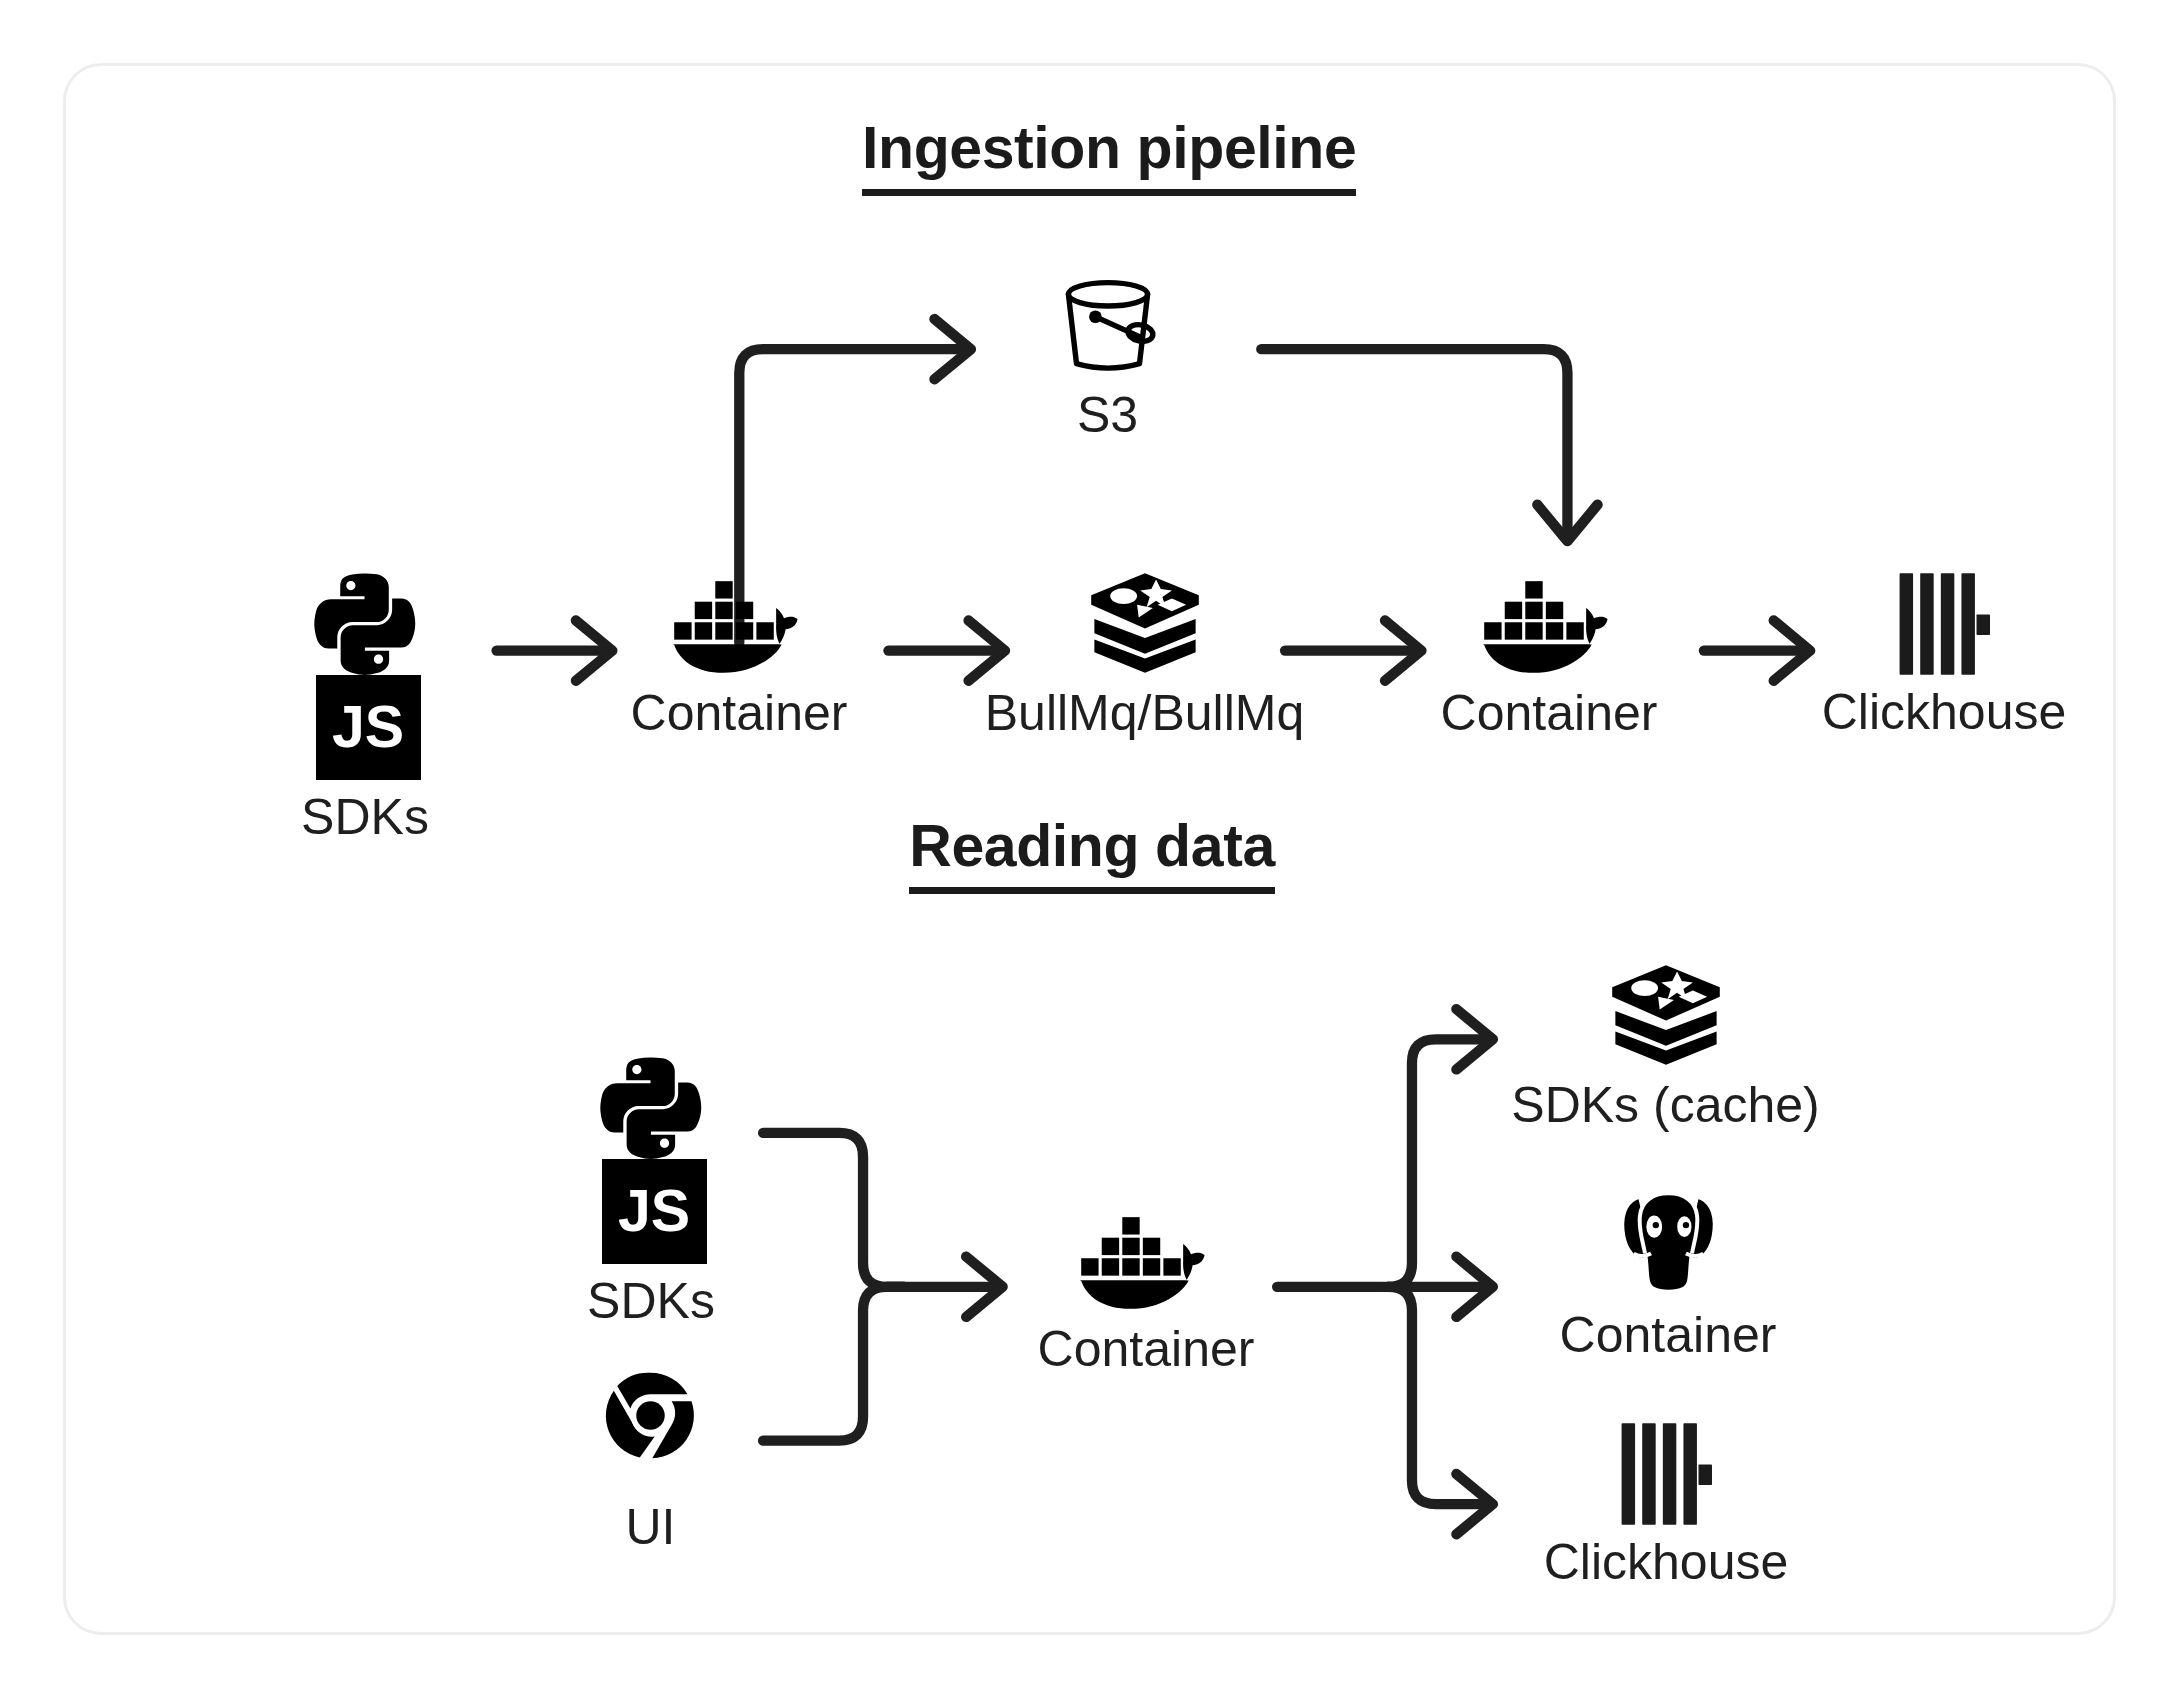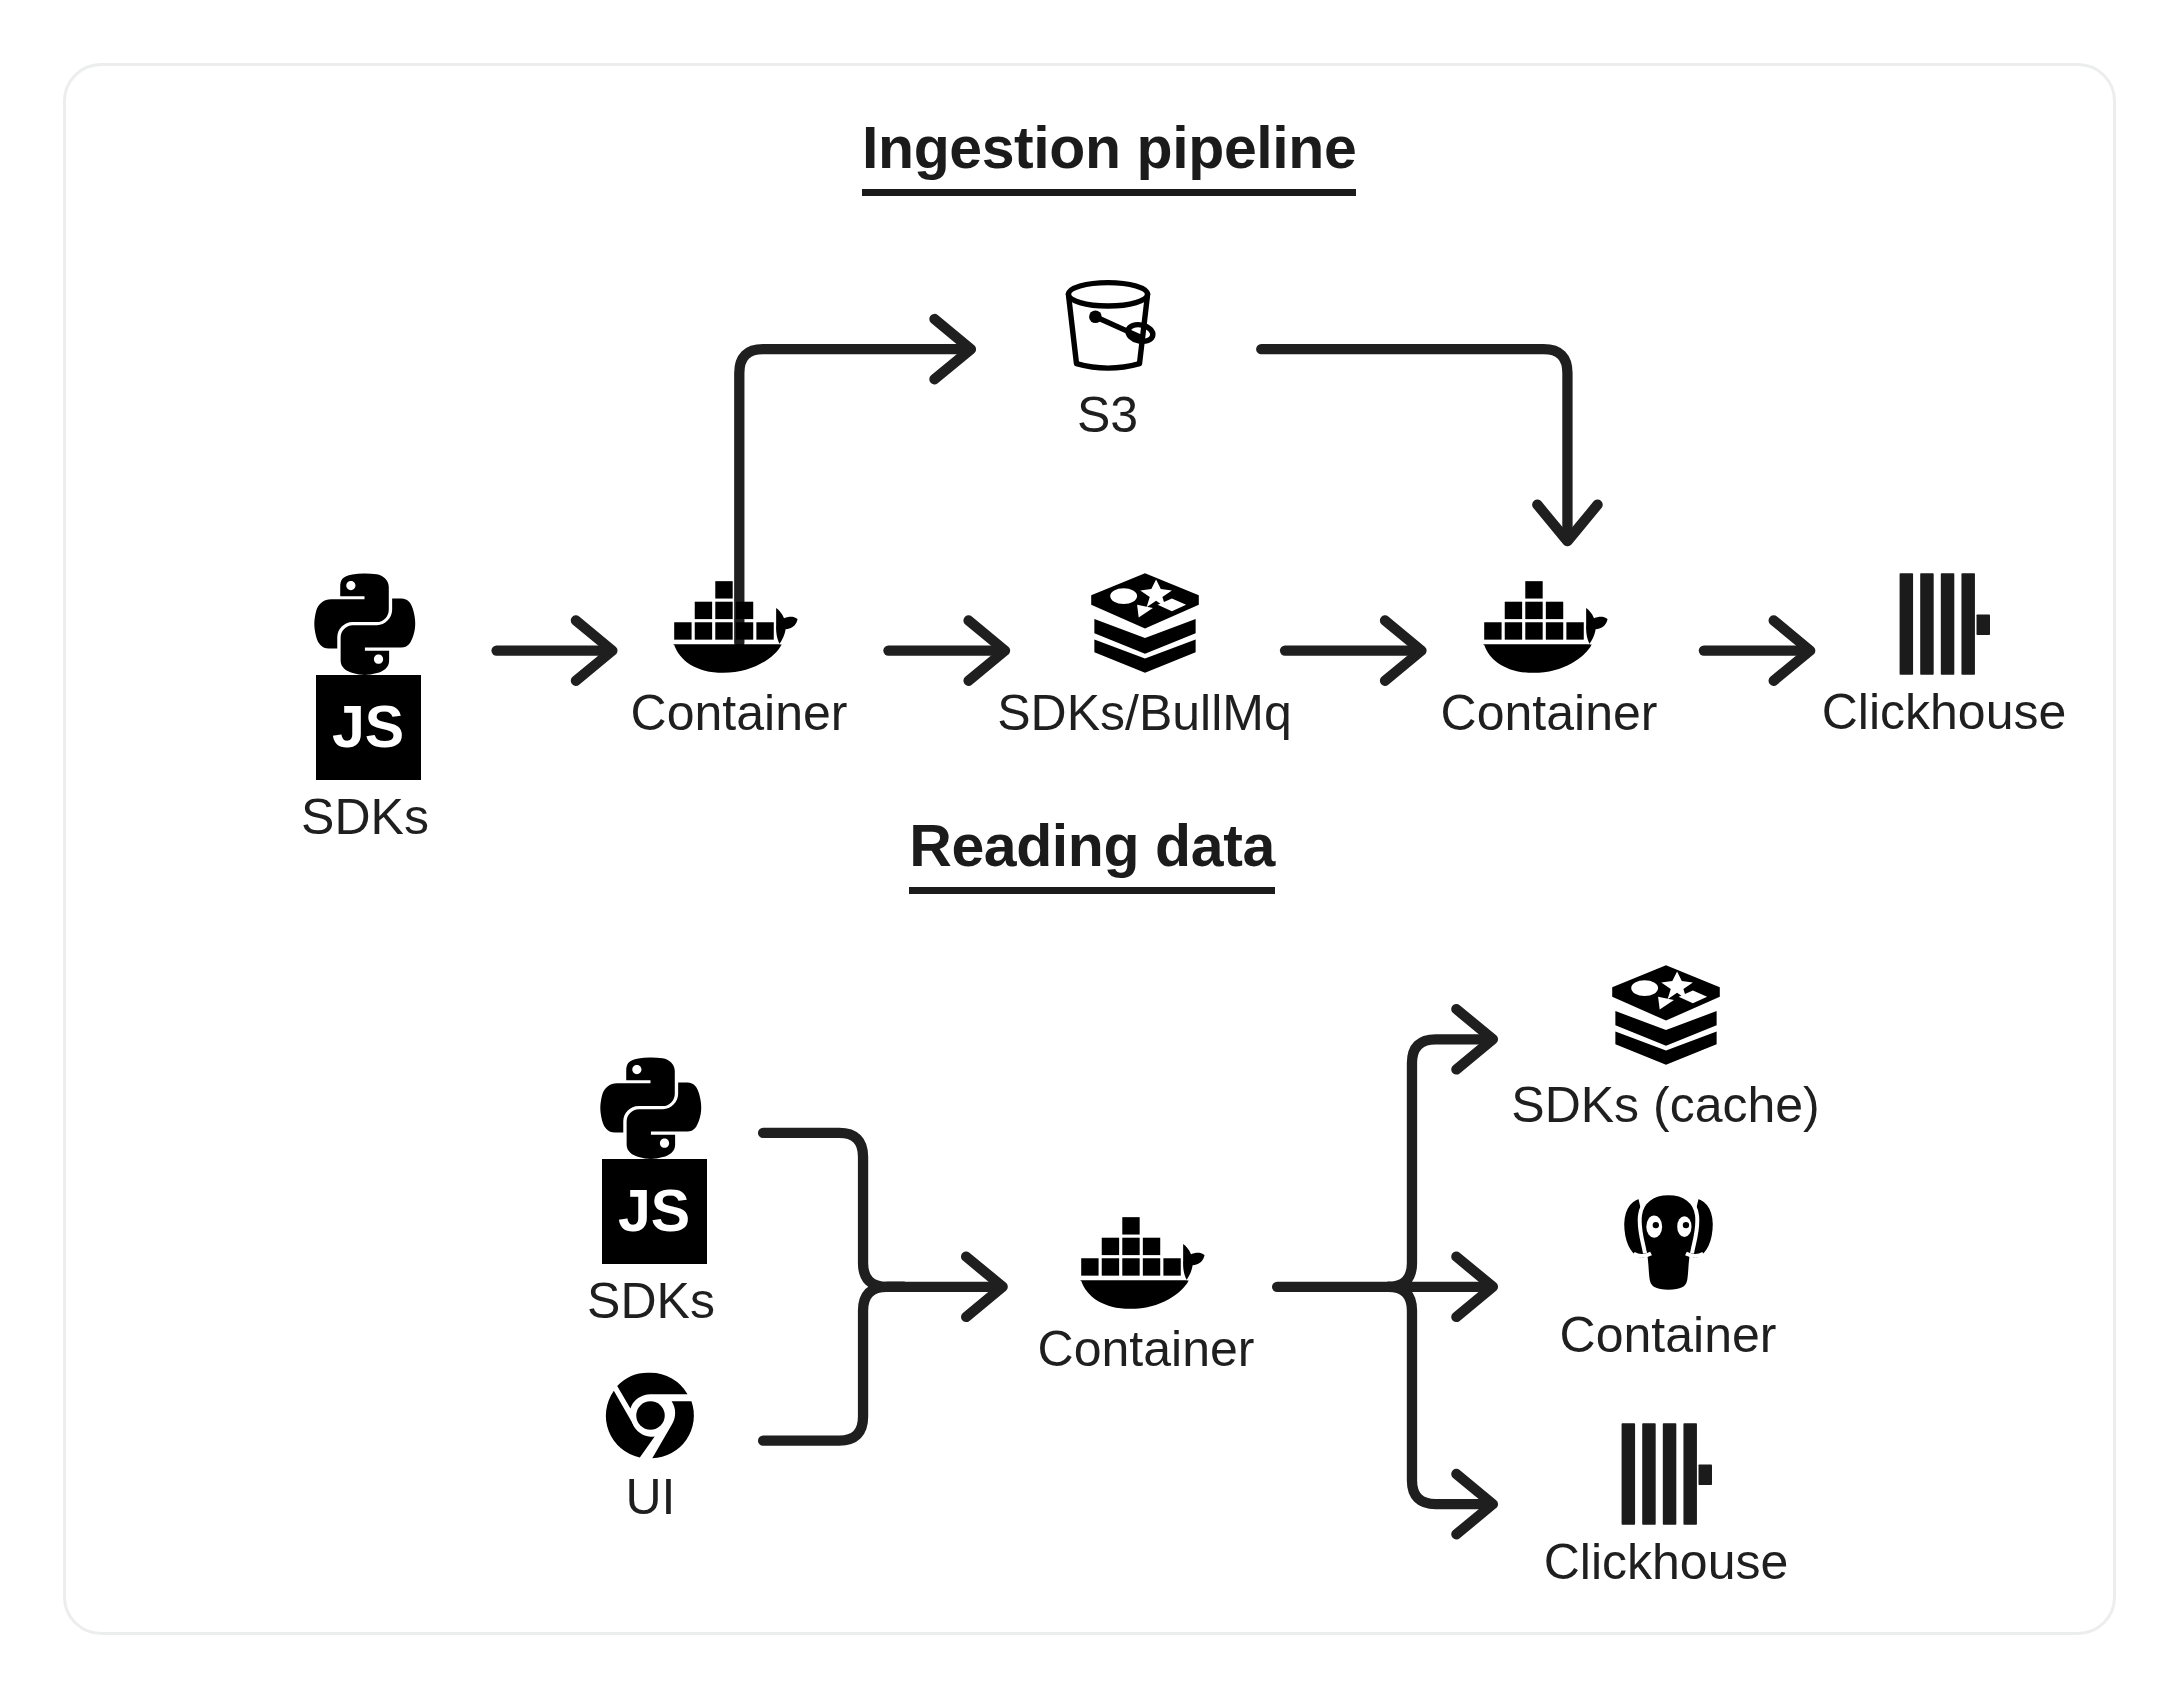--- a/index.html
+++ b/index.html
@@ -220,21 +220,21 @@
           </g>
           <g fill="#fff">
             <ellipse cx="45" cy="33" rx="17" ry="10"></ellipse>
             <path d="M86 12 L92 24 L106 26 L94 34 L98 47 L86 39 L74 47 L78 34 L66 26 L80 24 Z"></path>
             <path d="M106 36 L124 44 L106 52 L88 44 Z"></path>
             <path d="M62 44 L82 48 L64 60 Z"></path>
           </g>
         </svg>
       </span>
     </div>
-    <div class="node-label">SDKs/BullMq</div>
+    <div class="node-label">BullMq/BullMq</div>
   </div>
 
   <div class="node" style="left:1438px; top:578px; width:222px;">
     <div class="node-icons">
       <span>
         <svg width="130" height="98" viewBox="0 0 164 124">
           <g fill="#000">
             <rect x="52" y="4" width="22" height="22"></rect>
             <rect x="26" y="30" width="22" height="22"></rect>
             <rect x="52" y="30" width="22" height="22"></rect>
@@ -278,21 +278,21 @@
           <path fill="#000" d="M97.7 35.5v12.9c0 10.2-8.7 18.8-18.5 18.8H49.7c-8.1 0-14.8 6.9-14.8 15.1v28.3c0 8.1 7 12.8 14.8 15.1 9.4 2.8 18.4 3.3 29.5 0 7.5-2.2 14.8-6.5 14.8-15.1V98.4H64.5v-3.8h44.3c8.6 0 11.8-6 14.8-15 3.1-9.3 3-18.2 0-30-2.1-8.6-6.2-15-14.8-15h-11.1zM81.1 103.1c3.1 0 5.6 2.5 5.6 5.6 0 3.2-2.5 5.7-5.6 5.7-3.1 0-5.6-2.5-5.6-5.7 0-3.1 2.5-5.6 5.6-5.6z"></path>
         </svg>
       </span>
       <span style="width:105px;height:105px;background:#000;display:flex;align-items:center;justify-content:center;margin-left:6.3px;">
         <span style="color:#fff;font-weight:bold;font-size:59px;line-height:1;font-family:'Liberation Sans',sans-serif;">JS</span>
       </span>
     </div>
     <div class="node-label">SDKs</div>
   </div>
 
-  <div class="node" style="left:563px; top:1371px; width:175px;">
+  <div class="node" style="left:563px; top:1371px; width:175px;gap:30px;">
     <div class="node-icons">
       <span>
         <svg width="89" height="89" viewBox="0 0 100 100">
           <path fill="#000" d="M50 2a48 48 0 0 1 41.6 24H50a24 24 0 0 0-22.6 16L12.6 16.8A48 48 0 0 1 50 2z"></path>
           <path fill="#000" d="M8.8 22.3 29.6 58.4A24 24 0 0 0 50 74c1.6 0 3.2-.2 4.7-.5L38 97.2A48 48 0 0 1 8.8 22.3z"></path>
           <path fill="#000" d="M96 34a48 48 0 0 1-44 64l22-38a24 24 0 0 0-.3-26z"></path>
           <circle cx="50" cy="50" r="16" fill="#000"></circle>
           <circle cx="50" cy="50" r="20" fill="none" stroke="#fff" stroke-width="4"></circle>
         </svg>
       </span>

